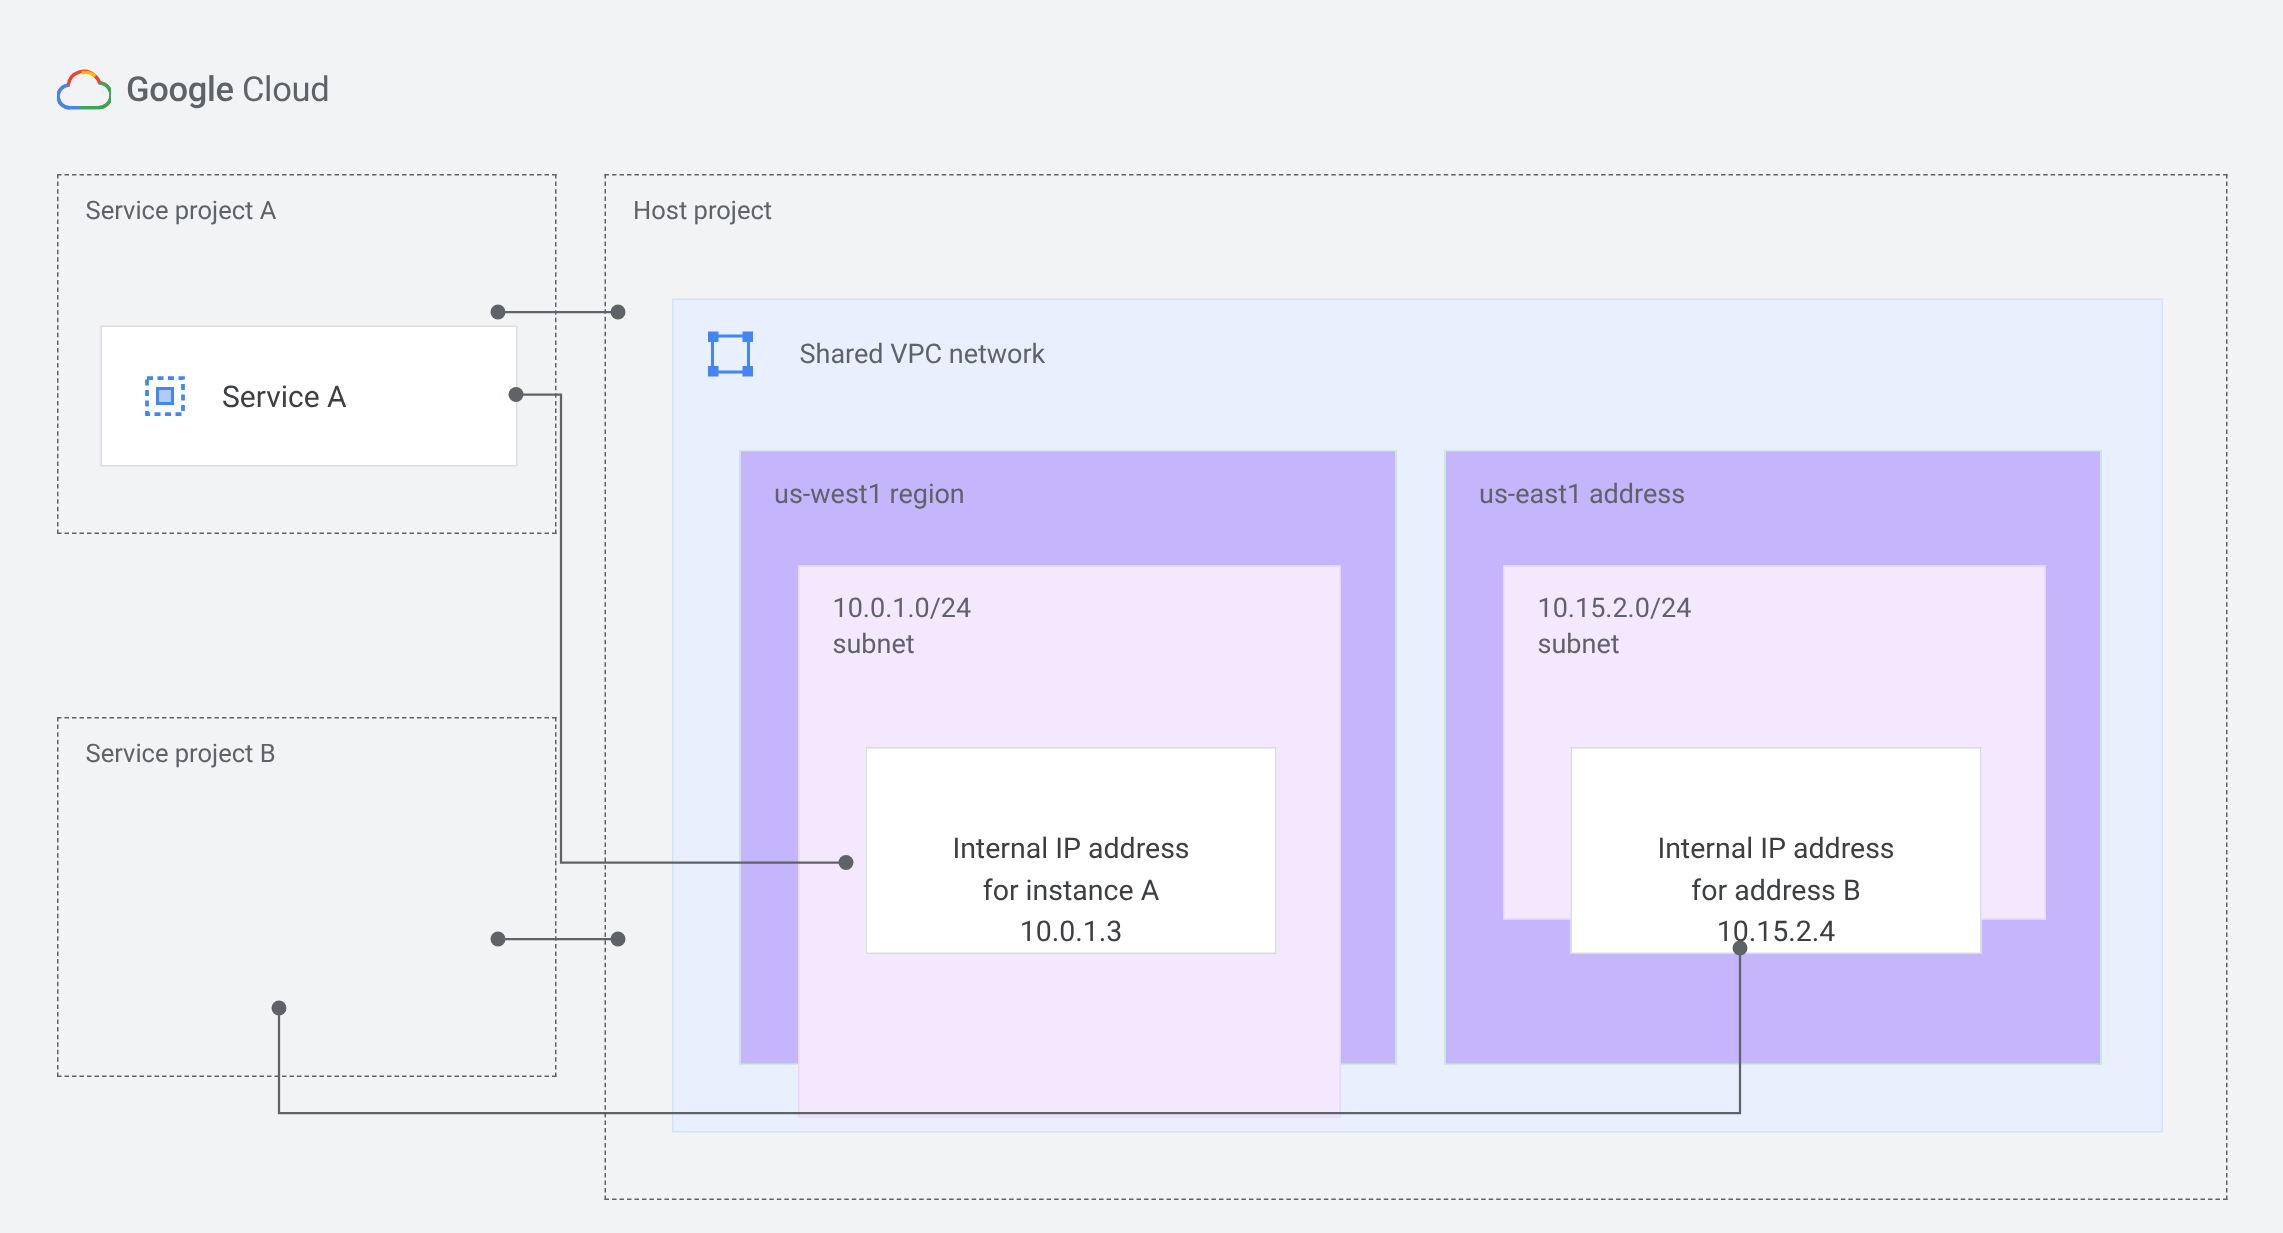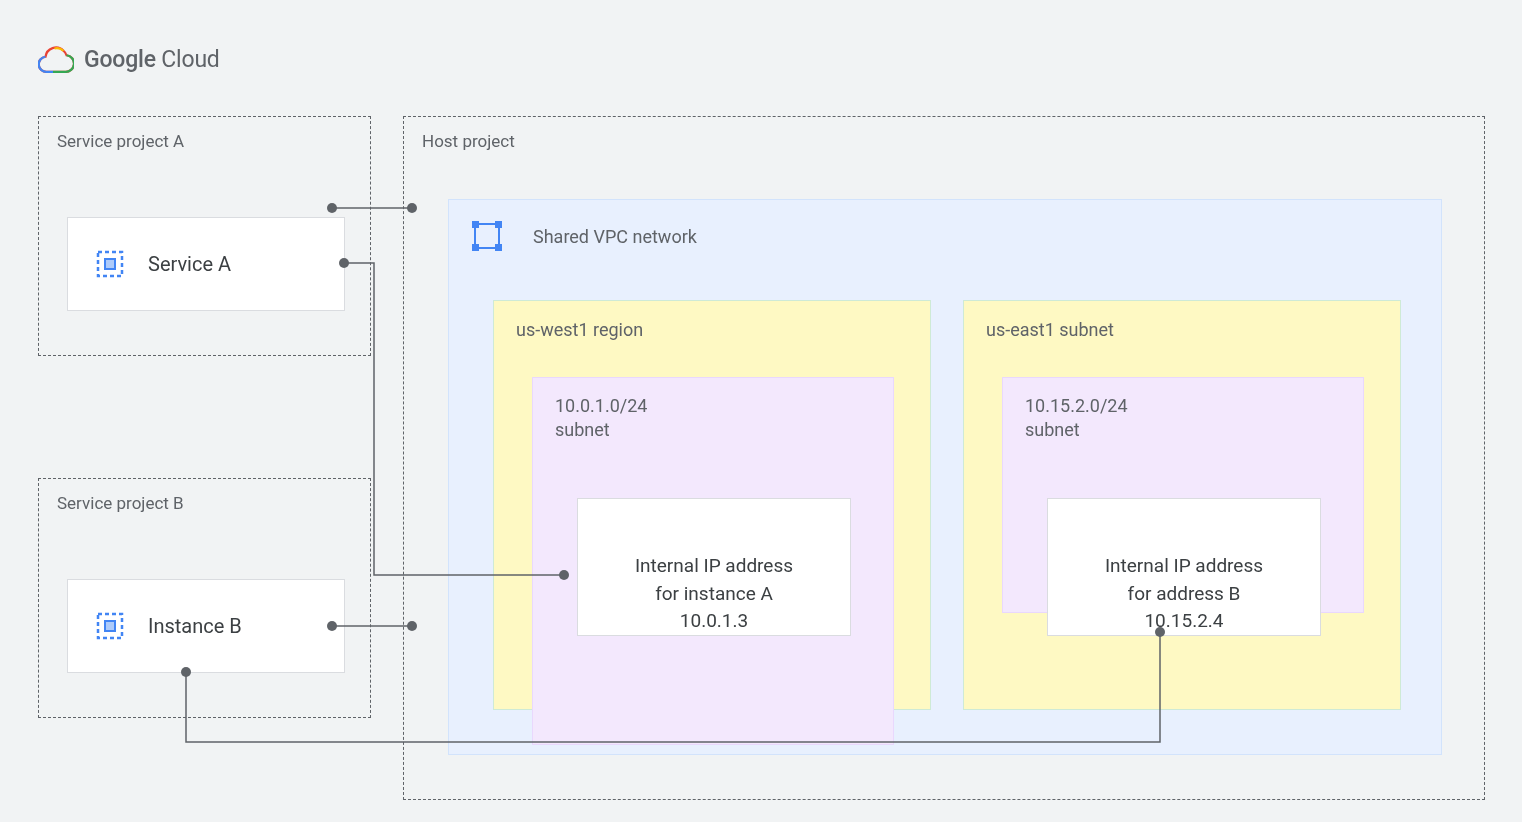--- a/index.html
+++ b/index.html
@@ -64,21 +64,21 @@
       top: 20px;
       display: flex;
       align-items: center;
       gap: 30px;
     }
     .vpc-icon { width: 32px; height: 32px; }
     .vpc-title { font-size: 18px; color: #5f6368; }
 
     .region-box {
       position: absolute;
-      background: #fef9c3;
+      background: #c4b5fd;
       border: 1px solid #ceead6;
     }
     .region-label {
       position: absolute;
       left: 22px;
       top: 18px;
       font-size: 18px;
       color: #5f6368;
     }
 
@@ -147,28 +147,20 @@
       <rect x="8" y="8" width="24" height="24" fill="none" stroke="#4285f4" stroke-width="2.5" stroke-dasharray="4 3"></rect>
       <rect x="14" y="14" width="12" height="12" fill="#4285f4"></rect>
       <rect x="16" y="16" width="8" height="8" fill="#aecbfa"></rect>
     </svg>
     <span class="instance-label">Service A</span>
   </div>
 </div>
 
 <div class="box" style="left:38px; top:478px; width:333px; height:240px;">
   <div class="box-label">Service project B</div>
-  <div class="instance-card" style="left:28px; top:100px; width:278px; height:94px;">
-    <svg class="compute-icon" viewBox="0 0 40 40">
-      <rect x="8" y="8" width="24" height="24" fill="none" stroke="#4285f4" stroke-width="2.5" stroke-dasharray="4 3"></rect>
-      <rect x="14" y="14" width="12" height="12" fill="#4285f4"></rect>
-      <rect x="16" y="16" width="8" height="8" fill="#aecbfa"></rect>
-    </svg>
-    <span class="instance-label">Instance B</span>
-  </div>
 </div>
 
 <div class="box" style="left:403px; top:116px; width:1082px; height:684px;">
   <div class="box-label">Host project</div>
 
   <div class="vpc-box" style="left:44px; top:82px; width:994px; height:556px;">
     <div class="vpc-header">
       <svg class="vpc-icon" viewBox="0 0 32 32">
         <rect x="4" y="4" width="24" height="24" fill="none" stroke="#4285f4" stroke-width="2"></rect>
         <rect x="1" y="1" width="7" height="7" fill="#4285f4"></rect>
@@ -188,21 +180,21 @@
         </div>
         <div class="ip-card" style="left:44px; top:120px; width:274px; height:138px;">
           <div>Internal IP address</div>
           <div>for instance A</div>
           <div>10.0.1.3</div>
         </div>
       </div>
     </div>
 
     <div class="region-box" style="left:514px; top:100px; width:438px; height:410px;">
-      <div class="region-label">us-east1 subnet</div>
+      <div class="region-label">us-east1 address</div>
       <div class="subnet-box" style="left:38px; top:76px; width:362px; height:236px;">
         <div class="subnet-label">
           <span>10.15.2.0/24</span><br>
           <span>subnet</span>
         </div>
         <div class="ip-card" style="left:44px; top:120px; width:274px; height:138px;">
           <div>Internal IP address</div>
           <div>for address B</div>
           <div>10.15.2.4</div>
         </div>

